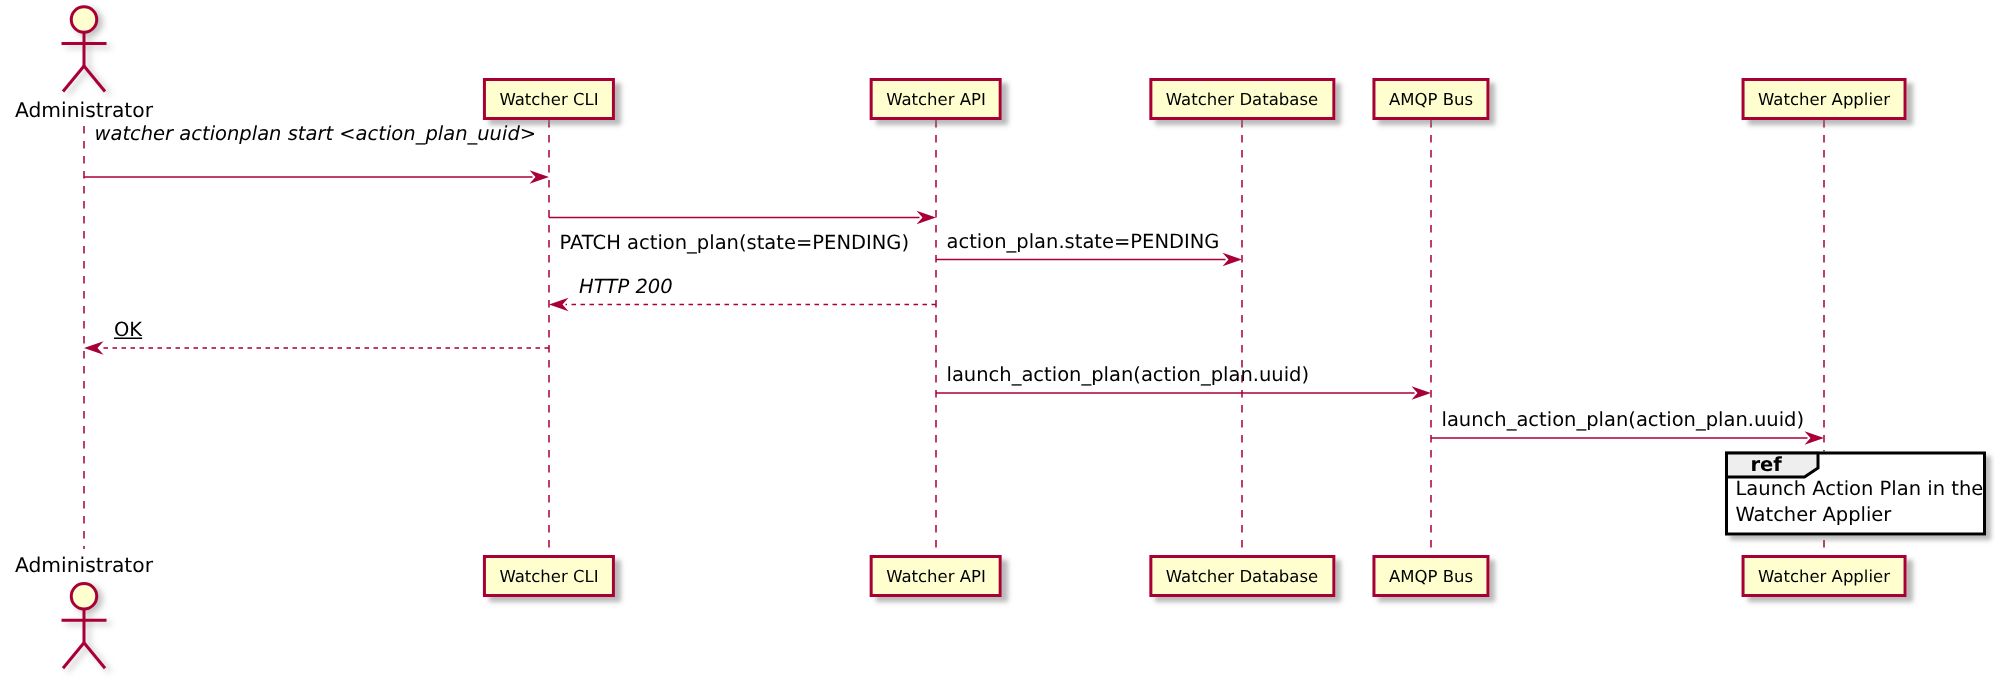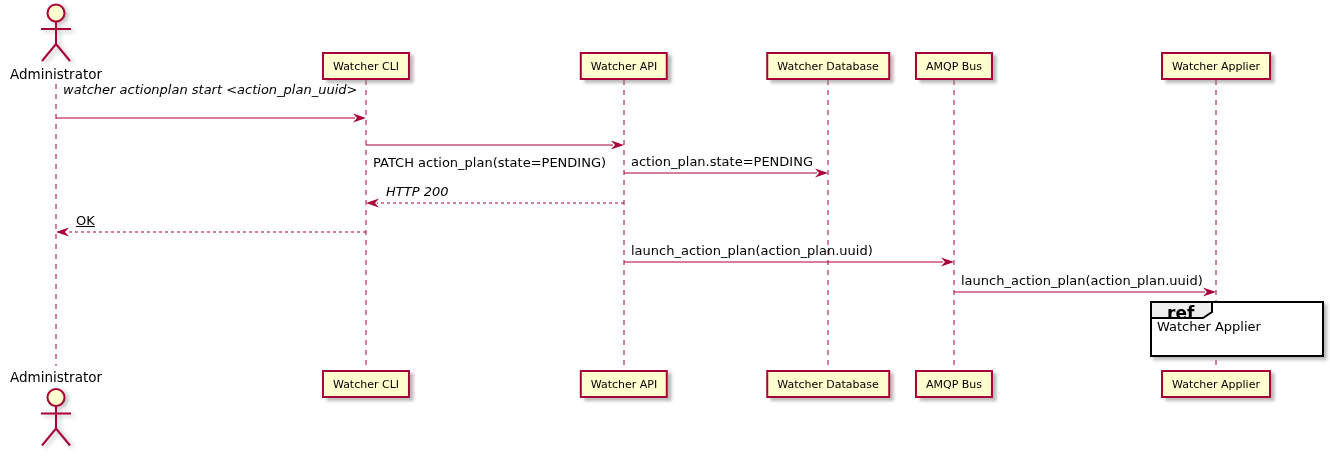--- a/index.html
+++ b/index.html
@@ -49,21 +49,21 @@
     position:absolute;
     background:#ffffff;
     border:2px solid var(--refborder,#000);
     box-sizing:border-box;
     box-shadow:3px 3px 3px rgba(130,130,130,.55);
   }
   .ref-tab-svg{position:absolute;left:-2px;top:-2px;}
   .ref-tab-path{fill:var(--refhead,#EEEEEE);stroke:var(--refborder,#000);stroke-width:2;}
   .ref-keyword{
     position:absolute;left:15px;top:0px;
-    font-size:17px;font-weight:bold;color:var(--text,#000);
+    font-size:13px;font-weight:bold;color:var(--text,#000);
   }
   .ref-text{
     position:absolute;left:5px;top:15px;right:3px;
     font-size:13px;line-height:17px;color:var(--text,#000);
     white-space:nowrap;
   }
 </style>
 </head>
 <body>
 
@@ -124,16 +124,17 @@
       <div class="msg" style="left: 76px; top: 213px; text-decoration: underline;">OK</div>
       <div class="msg" style="left: 631px; top: 243px;">launch_action_plan(action_plan.uuid)</div>
       <div class="msg" style="left: 961px; top: 273px;">launch_action_plan(action_plan.uuid)</div>
     </div>
   <div class="ref-box" id="refbox" style="left: 1150px; top: 301px; width: 174px; height: 56px;">
     <svg class="ref-tab-svg" width="64" height="19">
       <path class="ref-tab-path" d="M1,1 H62 V11 L53,17 H1 Z"></path>
     </svg>
     <span class="ref-keyword">ref</span>
     <div class="ref-text">
+      <div>Launch Action Plan in the</div>
       <div>Watcher Applier</div>
     </div>
   </div>
 </div>
 
 </body></html>

